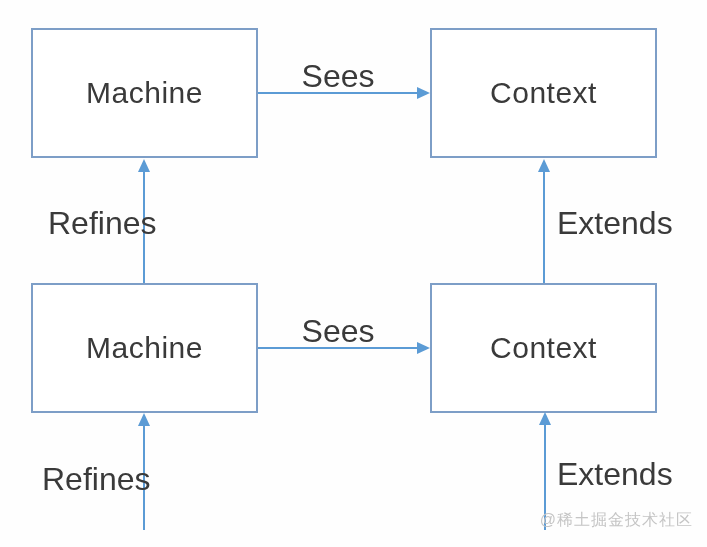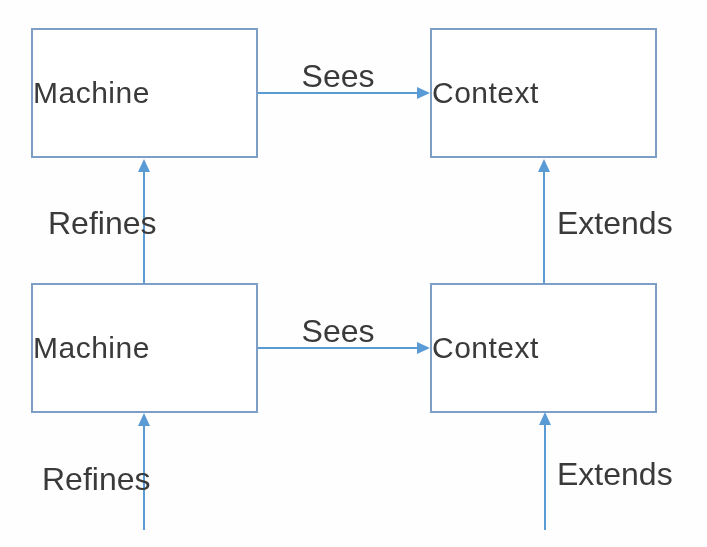--- a/index.html
+++ b/index.html
@@ -18,21 +18,21 @@
   
   .node {
     position: absolute;
     width: 227px;
     height: 130px;
     border: 2px solid #7d9ec7;
     background: #ffffff;
     box-sizing: border-box;
     display: flex;
     align-items: center;
-    justify-content: flex-start;
+    justify-content: center;
     font-size: 30px;
     color: #3a3a3a;
     letter-spacing: 0.5px;
   }
   .node-machine-top    { left: 31px;  top: 28px; }
   .node-context-top    { left: 430px; top: 28px; }
   .node-machine-bottom { left: 31px;  top: 283px; }
   .node-context-bottom { left: 430px; top: 283px; }
 
   
@@ -125,14 +125,15 @@
   <div class="elabel label-extends-middle">Extends</div>
 
   <div class="aline v line-refines-bottom"></div>
   <div class="ahead up head-refines-bottom"></div>
   <div class="elabel label-refines-bottom">Refines</div>
 
   <div class="aline v line-extends-bottom"></div>
   <div class="ahead up head-extends-bottom"></div>
   <div class="elabel label-extends-bottom">Extends</div>
 
+  <div class="watermark">@稀土掘金技术社区</div>
 
 </div>
 
 </body></html>

